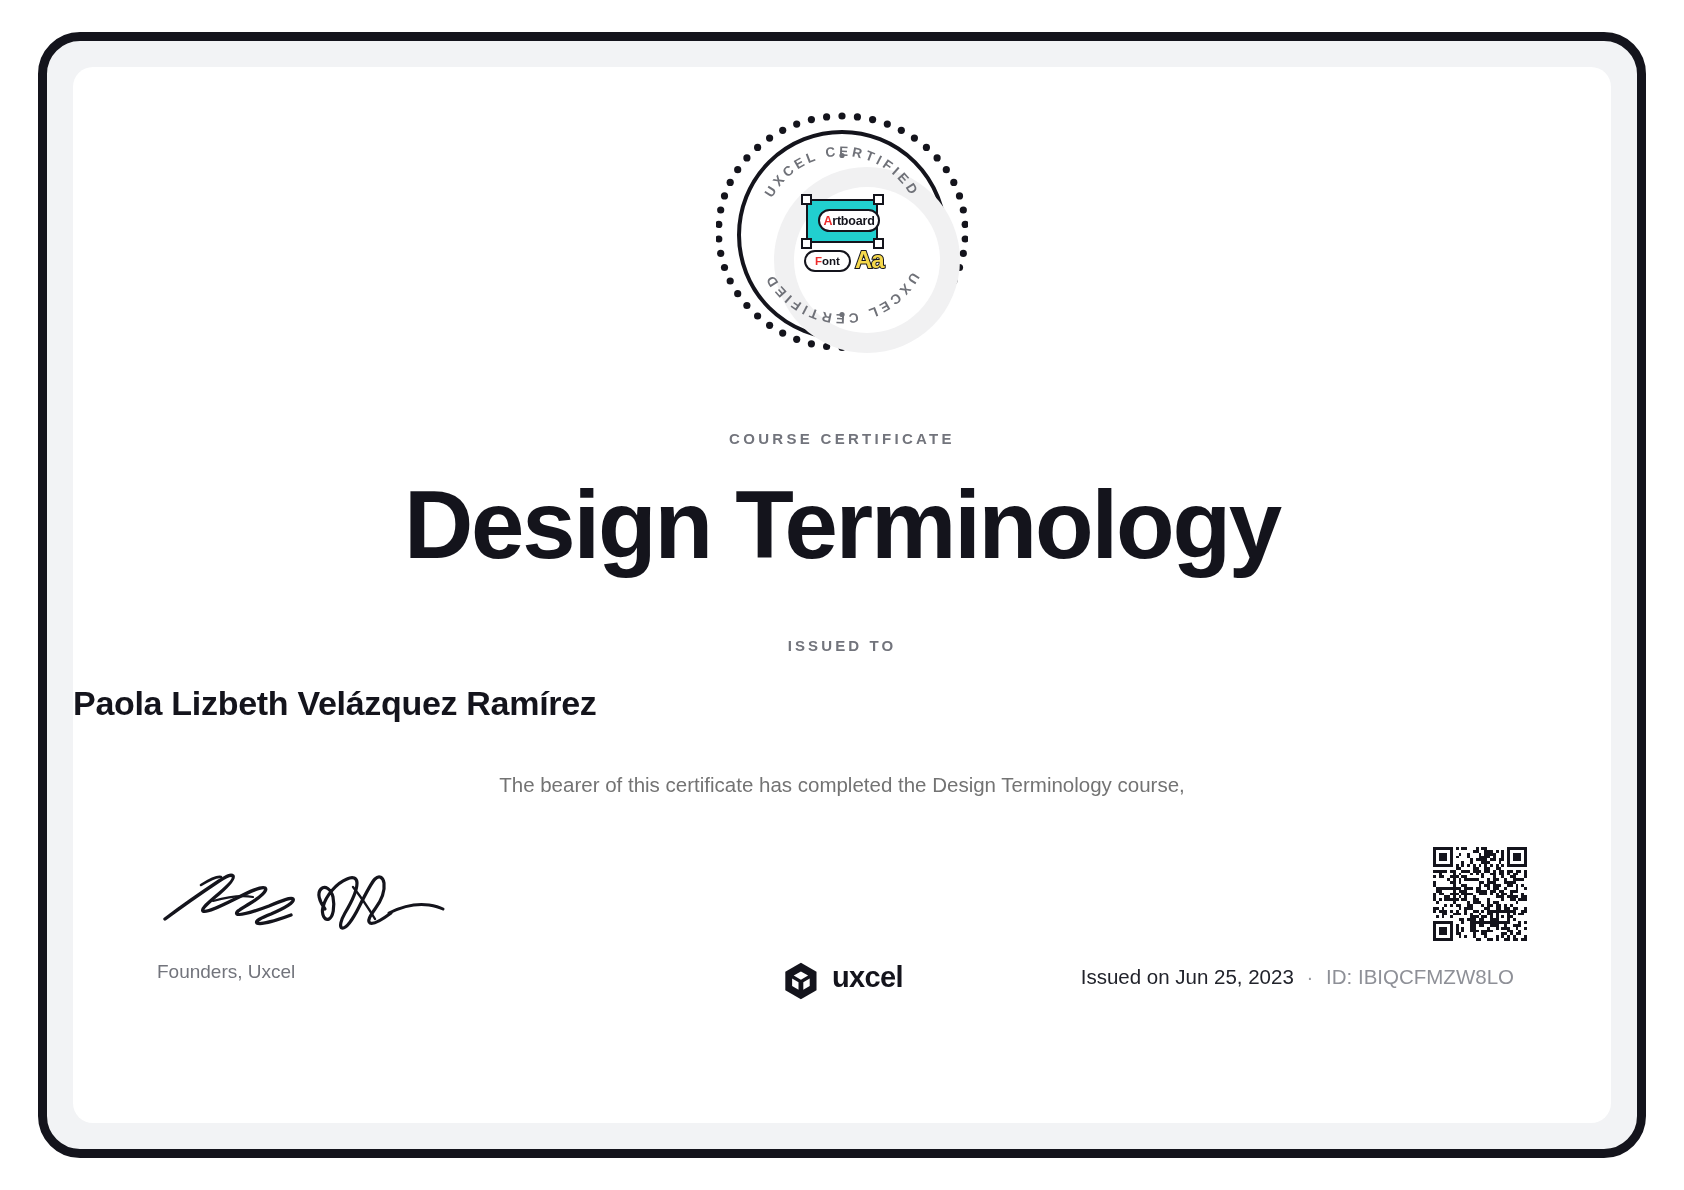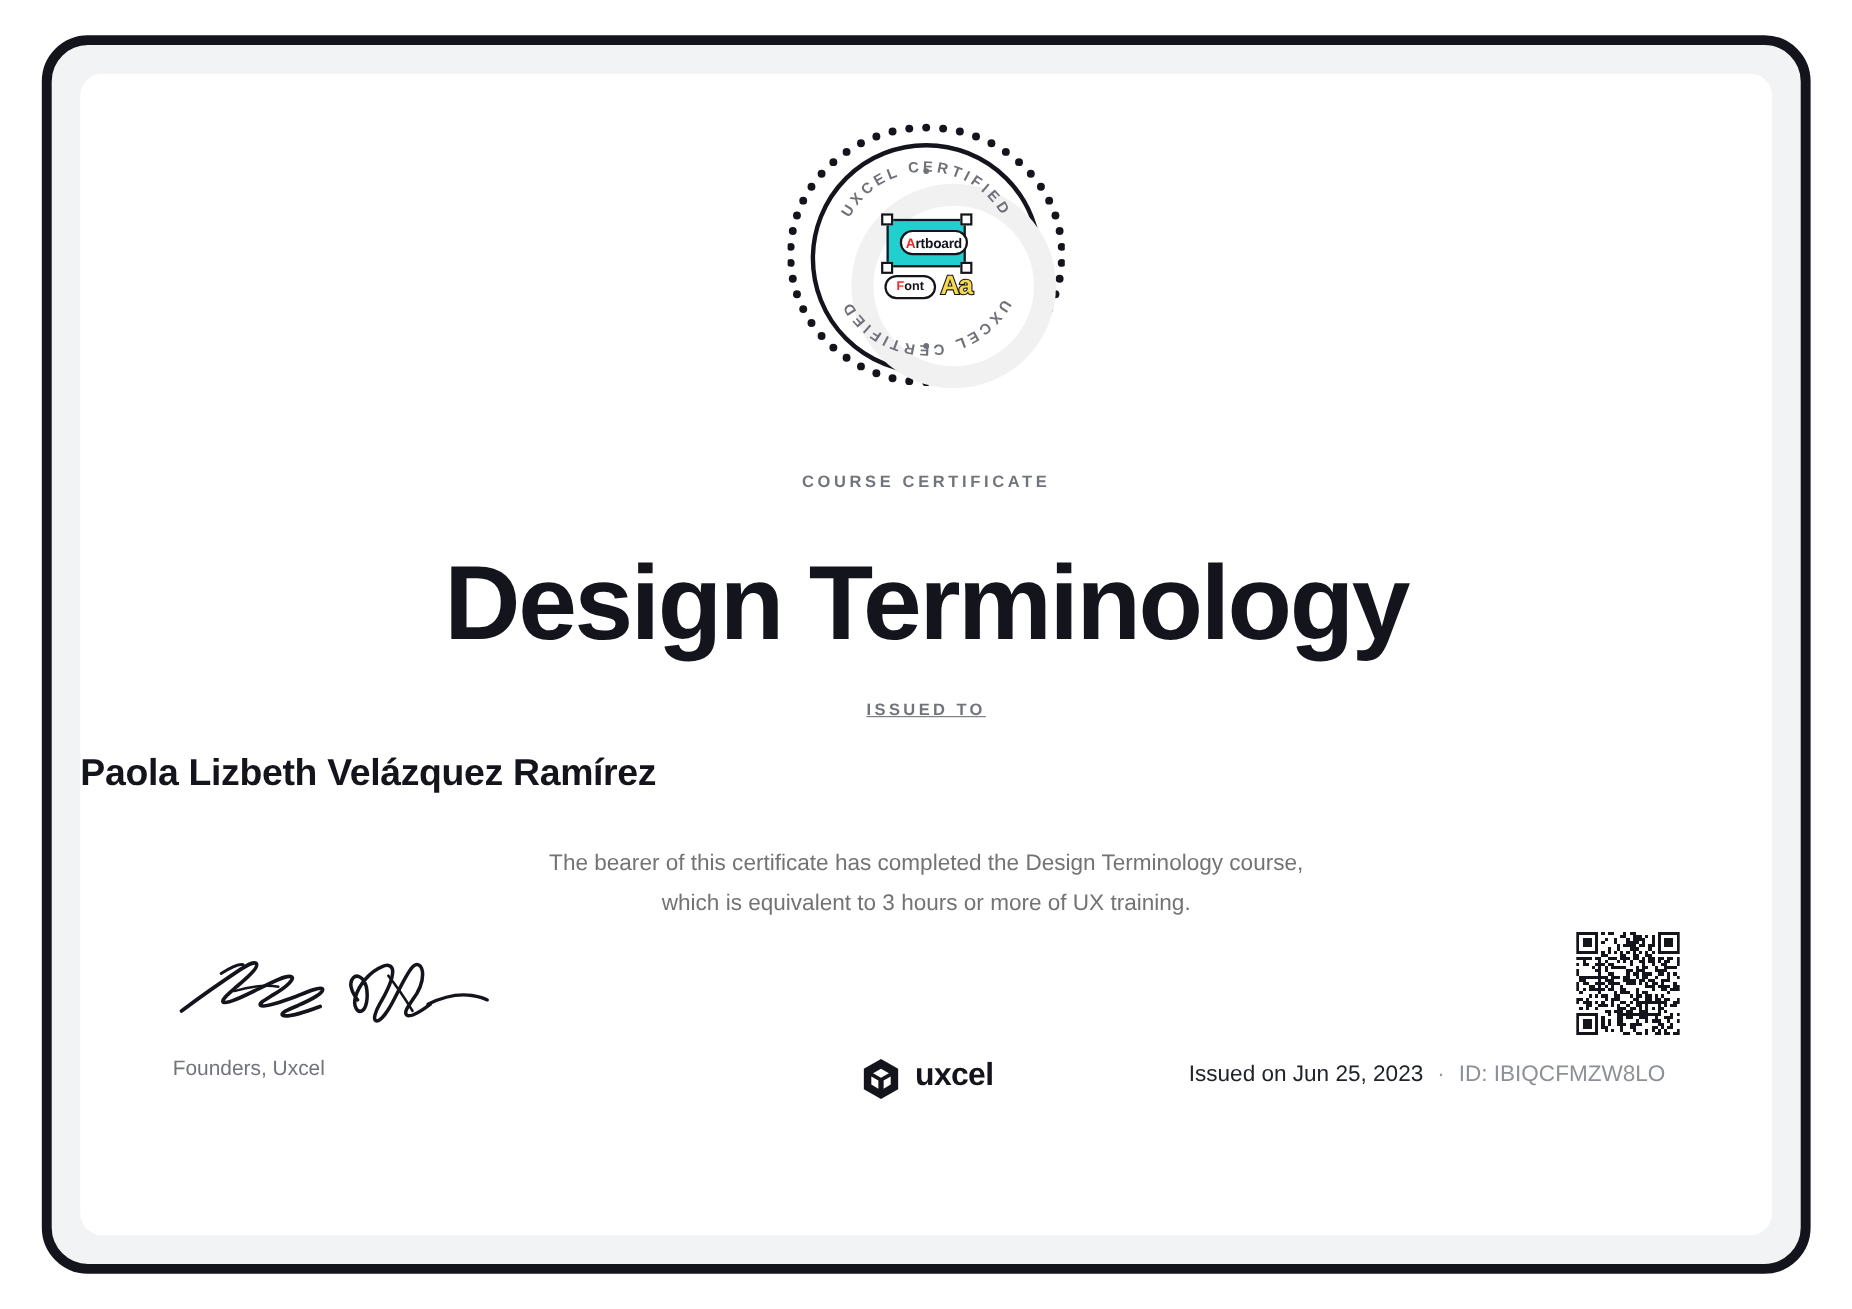--- a/index.html
+++ b/index.html
@@ -165,33 +165,32 @@
   .eyebrow {
     position: absolute;
     left: 0; right: 0;
     text-align: center;
     font-size: 15px;
     font-weight: 700;
     letter-spacing: 3.3px;
     color: #72747c;
   }
   .eyebrow-course { top: 363px; }
-  .eyebrow-issued { top: 570px; font-size: 15px; letter-spacing: 3.1px; text-decoration: underline; }
+  .eyebrow-issued { top: 570px; font-size: 15px; letter-spacing: 3.1px; }
 
   .course-title {
     position: absolute;
     left: 0; right: 0;
     top: 405px;
     text-align: center;
     font-size: 96px;
     font-weight: 700;
     color: #14141c;
     letter-spacing: -2.2px;
     line-height: 1.1;
-    margin-top: 24px;
   }
 
   .recipient {
     position: absolute;
     left: 0; right: 0;
     top: 617px;
     text-align: left;
     font-size: 34px;
     font-weight: 700;
     color: #14141c;
@@ -367,21 +366,20 @@
     <div class="eyebrow eyebrow-course">COURSE CERTIFICATE</div>
 
     <div class="course-title">Design Terminology</div>
 
     <div class="eyebrow eyebrow-issued">ISSUED TO</div>
 
     <div class="recipient">Paola Lizbeth Velázquez Ramírez</div>
 
     <div class="blurb">
       <div>The bearer of this certificate has completed the Design Terminology course,</div>
-      <div>which is equivalent to 3 hours or more of UX training.</div>
     </div>
 
     <div class="sig-area">
       <svg class="sig-svg" viewBox="0 0 292 82">
         <g fill="none" stroke="#14141c" stroke-linecap="round" stroke-linejoin="round">
           <path d="M8 62 C24 50 44 36 62 24 C70 19 74 17 76 19 C78 22 70 30 58 40
                    C50 47 44 52 46 54 C49 56 62 50 78 42 C92 35 104 29 108 31
                    C111 33 104 40 92 47 C84 52 78 55 80 57 C83 59 96 55 112 49
                    C124 44 134 40 136 42 C138 45 128 51 114 57 C104 61 98 64 100 66
                    C103 68 118 64 134 58" stroke-width="3.4"></path>

